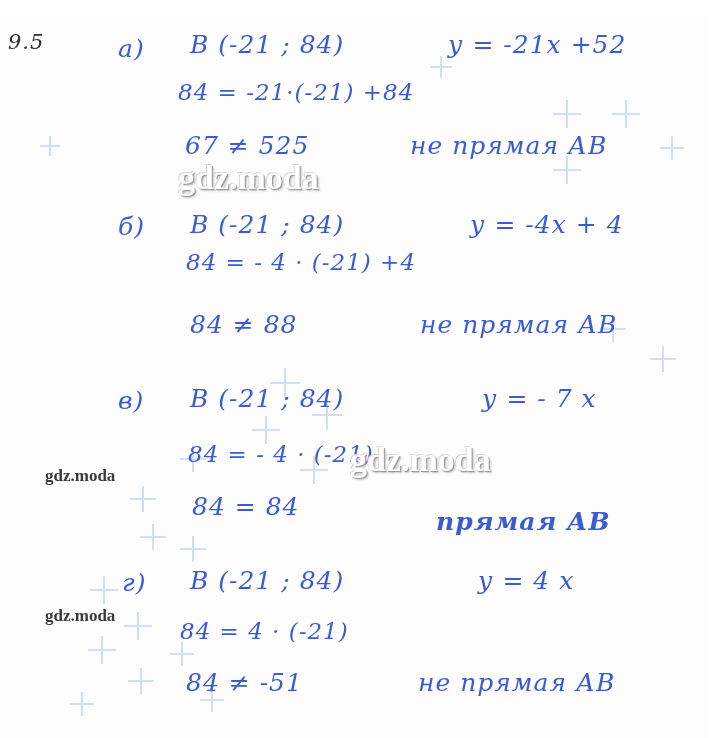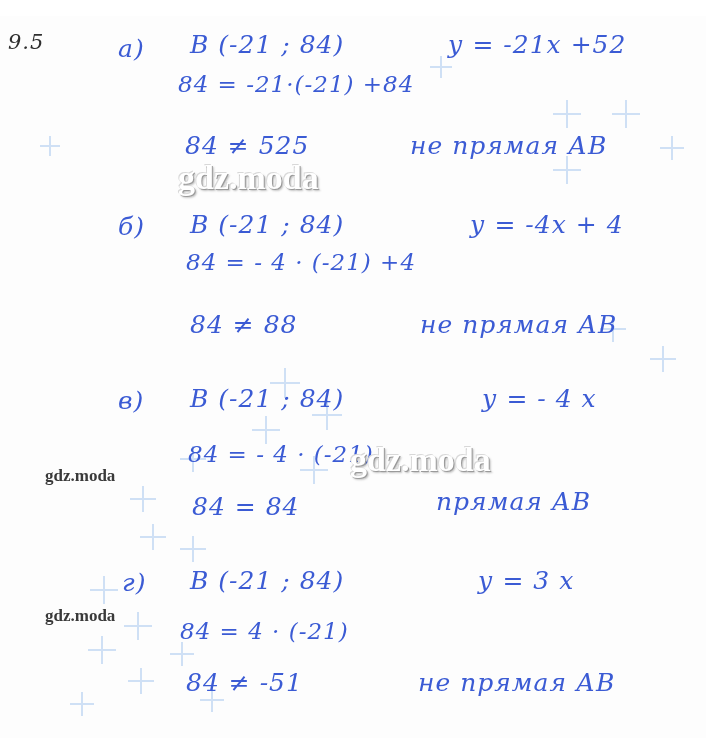--- a/index.html
+++ b/index.html
@@ -112,38 +112,38 @@
       <div class="cross" style="left: 430px; top: 40px; width: 22px; height: 22px;"></div>
       <div class="cross" style="left: 40px; top: 120px; width: 20px; height: 20px;"></div>
     </div>
 
   <div class="exno" style="left:8px; top:14px;">9.5</div>
 
   <div id="solution">
       <div class="hand big" style="left: 118px; top: 18px;">а)</div>
       <div class="hand big" style="left: 190px; top: 14px;">В (-21 ; 84)</div>
       <div class="hand big" style="left: 448px; top: 14px;">у = -21х +52</div>
-      <div class="hand mid" style="left: 178px; top: 55px;">84 = -21·(-21) +84</div>
-      <div class="hand big" style="left: 185px; top: 115px;">84 ≠ 525</div>
+      <div class="hand mid" style="left: 178px; top: 63px;">84 = -21·(-21) +84</div>
+      <div class="hand big" style="left: 185px; top: 115px;">67 ≠ 525</div>
       <div class="hand big" style="left: 410px; top: 115px;">не прямая  АВ</div>
       <div class="hand big" style="left: 118px; top: 196px;">б)</div>
       <div class="hand big" style="left: 190px; top: 194px;">В (-21 ; 84)</div>
       <div class="hand big" style="left: 470px; top: 194px;">у = -4х + 4</div>
       <div class="hand mid" style="left: 186px; top: 233px;">84 = - 4 · (-21) +4</div>
       <div class="hand big" style="left: 190px; top: 294px; text-align: center;">84 ≠ 88</div>
       <div class="hand big" style="left: 420px; top: 294px;">не прямая  АВ</div>
       <div class="hand big" style="left: 118px; top: 370px;">в)</div>
       <div class="hand big" style="left: 190px; top: 368px;">В (-21 ; 84)</div>
-      <div class="hand big" style="left: 482px; top: 368px;">у = - 4 х</div>
+      <div class="hand big" style="left: 482px; top: 368px;">у = - 7 х</div>
       <div class="hand mid" style="left: 188px; top: 425px;">84 = - 4 · (-21)</div>
       <div class="hand big" style="left: 192px; top: 476px;">84 = 84</div>
-      <div class="hand big" style="left: 436px; top: 471px;">прямая  АВ</div>
+      <div class="hand big" style="left: 436px; top: 491px; font-weight: bold;">прямая  АВ</div>
       <div class="hand big" style="left: 122px; top: 552px;">г)</div>
       <div class="hand big" style="left: 190px; top: 550px;">В (-21 ; 84)</div>
-      <div class="hand big" style="left: 478px; top: 550px;">у = 3 х</div>
+      <div class="hand big" style="left: 478px; top: 550px;">у = 4 х</div>
       <div class="hand mid" style="left: 180px; top: 602px;">84 = 4 · (-21)</div>
       <div class="hand big" style="left: 186px; top: 652px;">84 ≠ -51</div>
       <div class="hand big" style="left: 418px; top: 652px;">не прямая  АВ</div>
     </div>
 
   <div id="watermarks">
       <div class="wm wm-lg" style="left: 178px; top: 143px;">gdz.moda</div>
       <div class="wm wm-lg" style="left: 350px; top: 425px;">gdz.moda</div>
       <div class="wm wm-sm" style="left: 45px; top: 450px;">gdz.moda</div>
       <div class="wm wm-sm" style="left: 45px; top: 590px;">gdz.moda</div>

